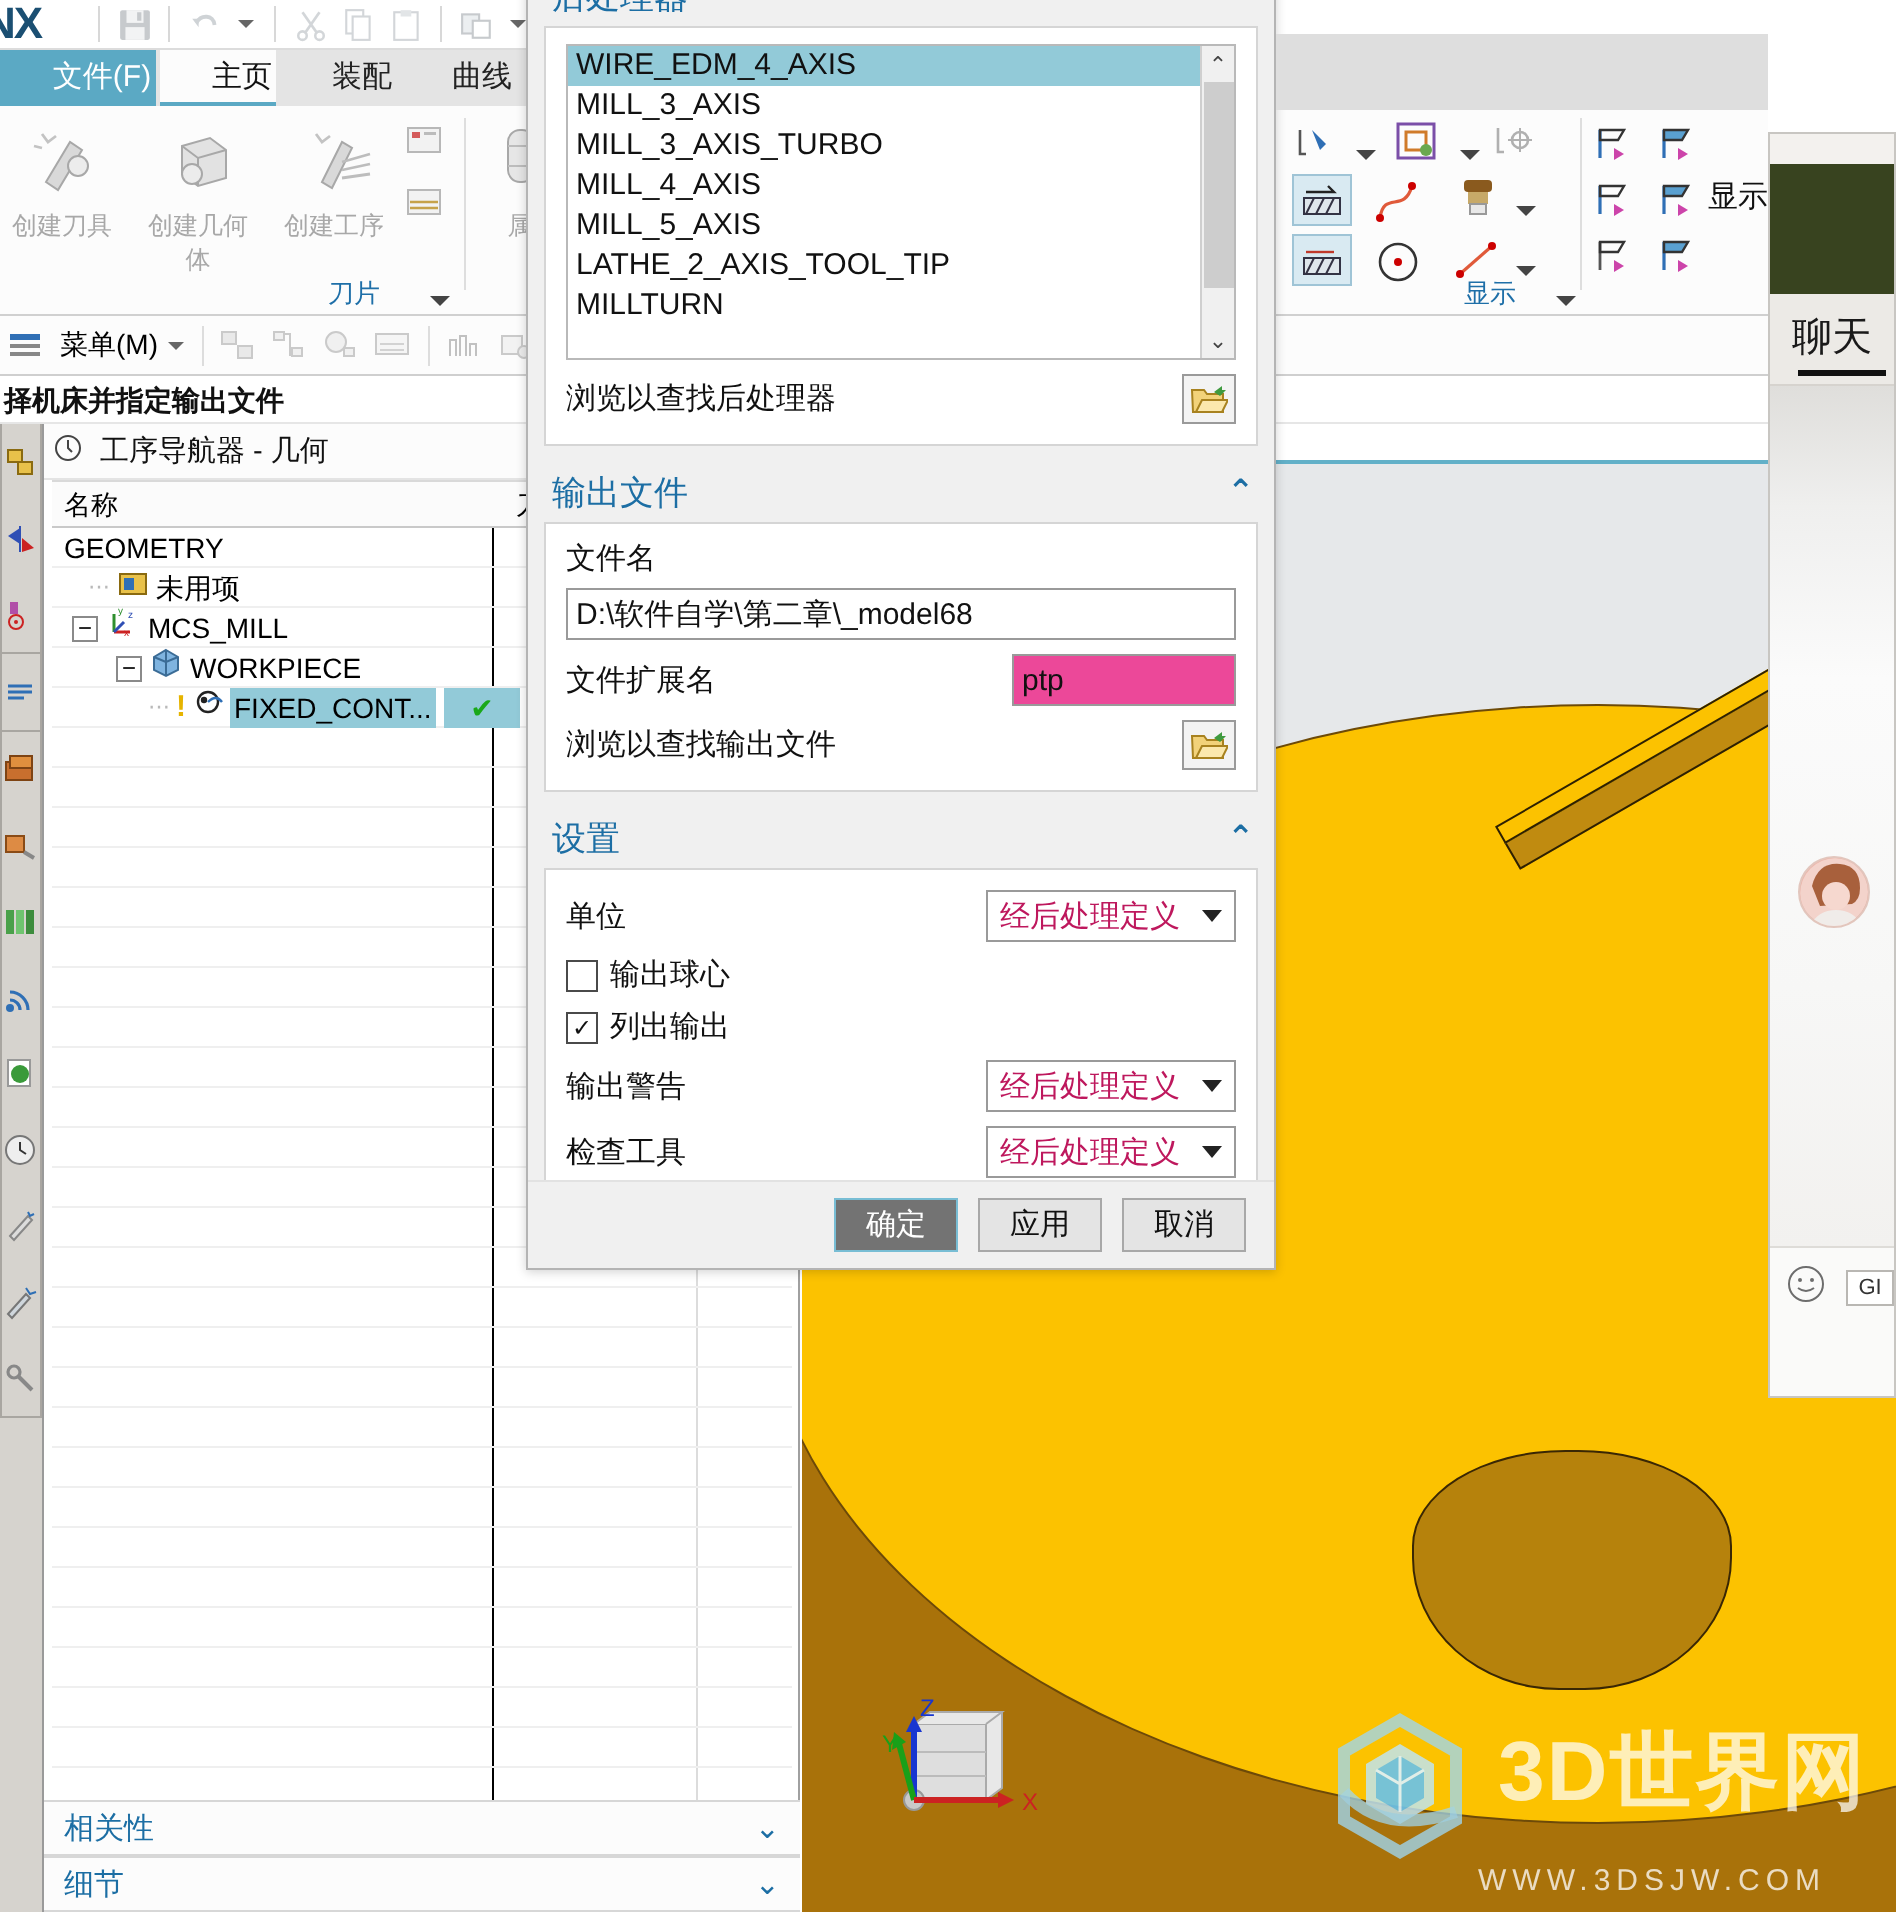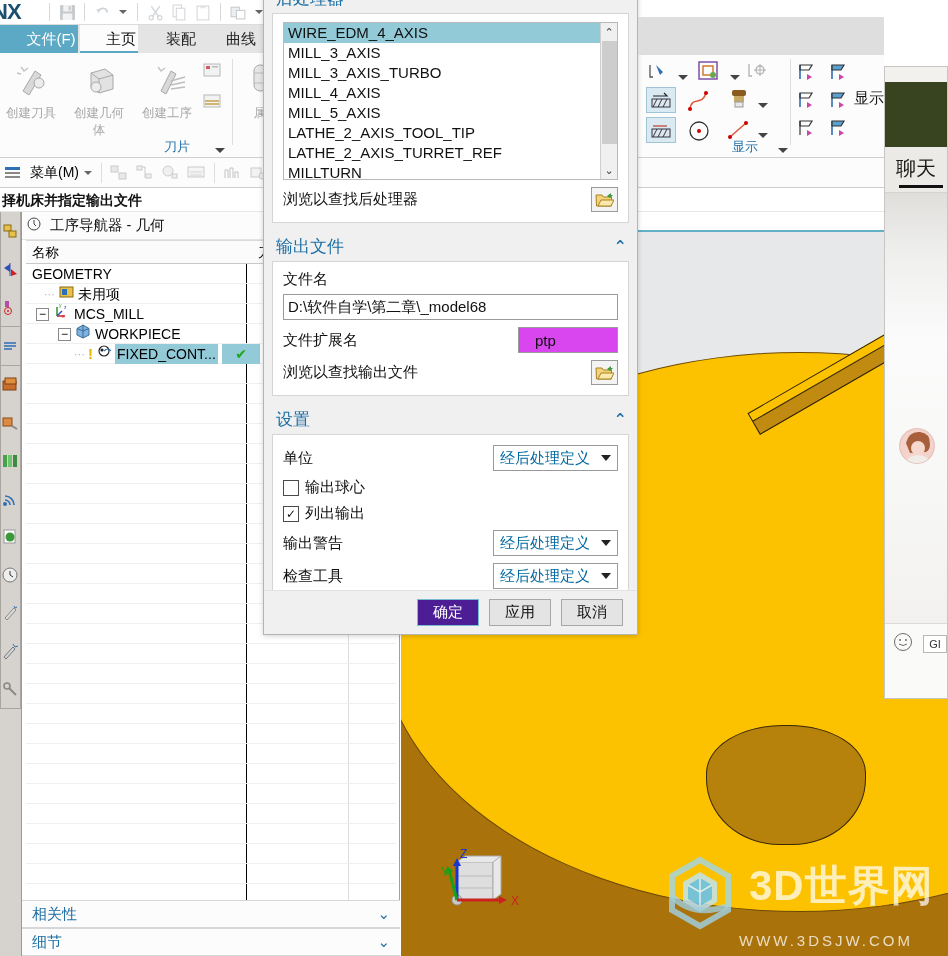--- a/index.html
+++ b/index.html
@@ -177,37 +177,37 @@
   .lb-scroll .sarr { height:18px; display:flex;align-items:center;justify-content:center;
                      font-size:11px;color:#444;}
   .lb-scroll .sthumb { position:absolute; left:1px; top:18px; width:15px; height:103px;
                        background:#cdcdcd; }
   .rowline { display:flex; align-items:center; justify-content:space-between; margin-top:7px;}
   .lbl { font-size:15px; color:#111; }
   .browse-btn { width:27px; height:25px; border:1px solid #9a9a9a; background:#f3f3f3;
                 display:flex;align-items:center;justify-content:center;}
   .txtinput { width:100%; height:26px; border:1px solid #9a9a9a; background:#fff;
               font-size:15px; padding:0 4px; font-family:"Liberation Sans",sans-serif; color:#111;}
-  .smallinput { width:100px; height:26px; border:1px solid #9a9a9a; background:#d946ef;
-              font-size:15px; padding:0 16px; font-family:"Liberation Sans",sans-serif; color:#111;}
+  .smallinput { width:112px; height:26px; border:1px solid #9a9a9a; background:#ec4899;
+              font-size:15px; padding:0 4px; font-family:"Liberation Sans",sans-serif; color:#111;}
   .combo { width:125px; height:26px; border:1px solid #9a9a9a; background:#fff;
            display:flex; align-items:center; justify-content:space-between; padding:0 6px;
            font-size:15px;}
-  .combo .cv { color:#0369a1; }
+  .combo .cv { color:#be185d; }
   .cb-arrow { width:0;height:0;border-left:5px solid transparent;border-right:5px solid transparent;
               border-top:6px solid #222;}
   .ckrow { display:flex; align-items:center; gap:6px; margin-top:7px;}
   .ckbox { width:16px; height:16px; border:1px solid #4a4a4a; background:#fff;
            display:flex;align-items:center;justify-content:center; font-size:12px;color:#111;}
   .dlg-footer { position:absolute; left:0; bottom:0; width:100%; height:44px;
                 background:#f0f0f0; display:flex; align-items:center; justify-content:flex-end;
                 gap:10px; padding-right:14px; border-top:1px solid #e2e2e2;}
   .btn { height:27px; min-width:62px; border:1px solid #a8a8a8; background:#e4e4e4;
          font-size:15px; display:flex;align-items:center;justify-content:center; color:#111;}
-  .btn.primary { background:#4c1d95; border-color:#78bdd4; color:#fff;}
+  .btn.primary { background:#737373; border-color:#78bdd4; color:#fff;}
 
   
   .chat {
     position:absolute; left:884px; top:66px; width:64px; height:633px;
     background:#eceae6; border:1px solid #c8c6c2; overflow:hidden;
   }
   .chat-titlebar { position:absolute; left:0; top:0; width:100%; height:15px;
                    background:#f3f1ee; }
   .chat-banner { position:absolute; left:0; top:15px; width:100%; height:65px;
                  background:#38431f; }
@@ -858,21 +858,20 @@
       <span class="chev">⌃</span>
     </div>
     <div class="dlg-card">
       <div class="listbox">
         <div class="lb-item selected">WIRE_EDM_4_AXIS</div>
         <div class="lb-item">MILL_3_AXIS</div>
         <div class="lb-item">MILL_3_AXIS_TURBO</div>
         <div class="lb-item">MILL_4_AXIS</div>
         <div class="lb-item">MILL_5_AXIS</div>
         <div class="lb-item">LATHE_2_AXIS_TOOL_TIP</div>
-        <div class="lb-item">LATHE_2_AXIS_TURRET_REF</div>
         <div class="lb-item">MILLTURN</div>
         <div class="lb-scroll">
           <div class="sarr">⌃</div>
           <div class="sthumb"></div>
           <div class="sarr" style="position:absolute;bottom:0;width:100%;">⌄</div>
         </div>
       </div>
       <div class="rowline">
         <span class="lbl">浏览以查找后处理器</span>
         <span class="browse-btn">

